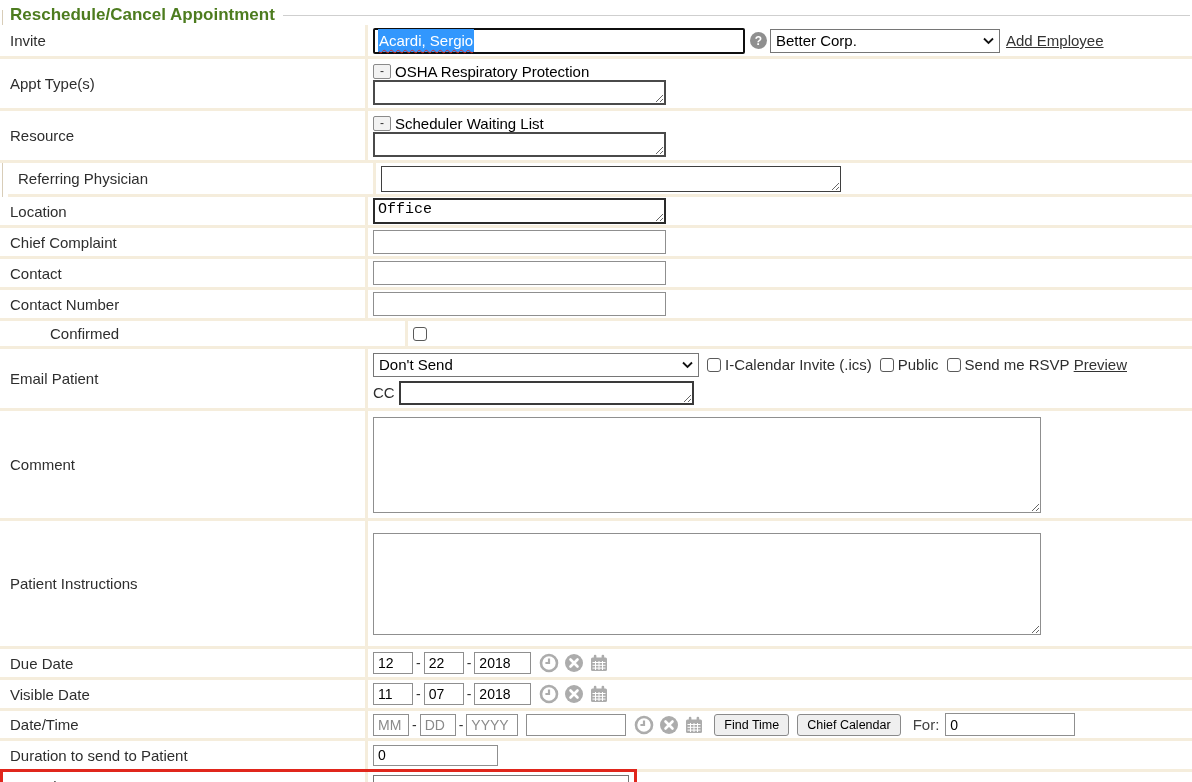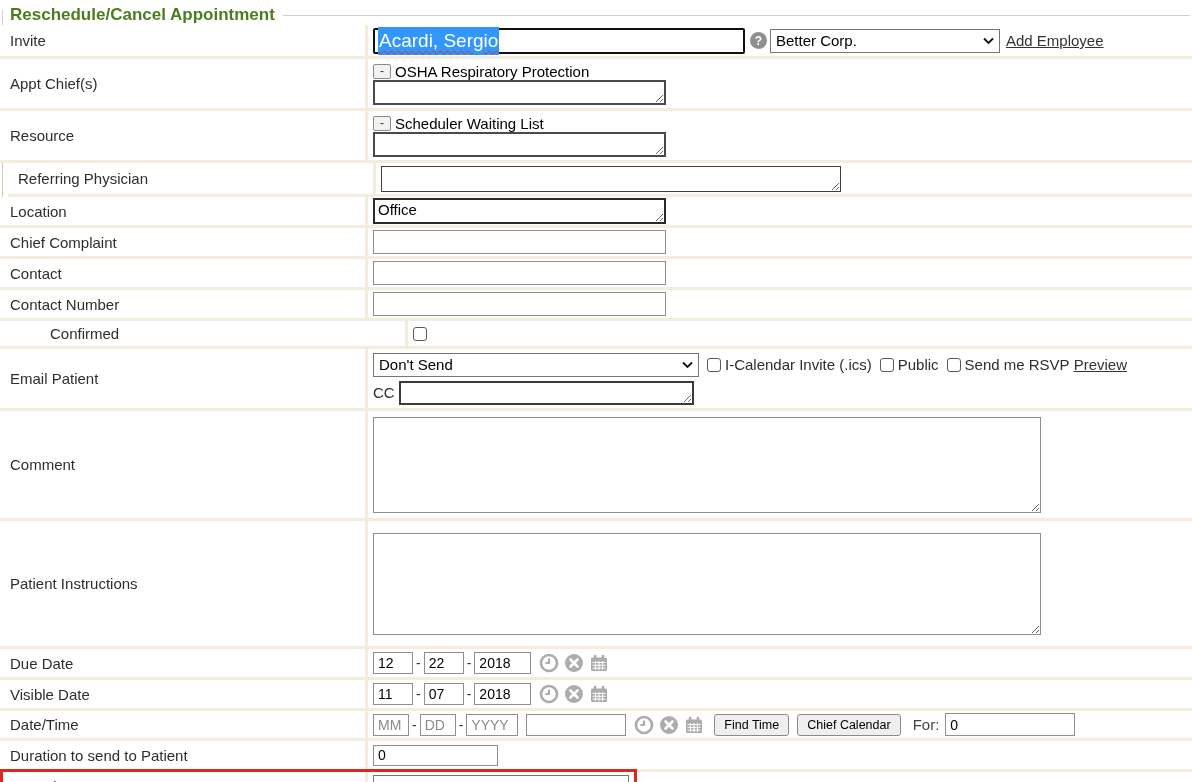--- a/index.html
+++ b/index.html
@@ -15,40 +15,40 @@
   .form { position:relative; }
   .row { display:flex; border-bottom:3px solid #f5eddc; background:#fff; }
   .cell-label { width:368px; flex:0 0 368px; display:flex; align-items:center;
                 padding-left:10px; border-right:3px solid #f5eddc; font-size:15px; color:#2e2e2e; }
   .cell-field { flex:1; display:flex; align-items:center; padding-left:5px; }
   .cell-field.stack { flex-direction:column; align-items:flex-start; justify-content:center; }
 
   
   .inp { border:1px solid #8f8f8f; background:#fff; height:24px; font-family:"Liberation Sans",sans-serif;
          font-size:14px; padding:1px 4px; color:#000; }
-  .ta  { border:1px solid #8f8f8f; background:#fff; font-family:Liberation Sans, sans-serif;
+  .ta  { border:1px solid #8f8f8f; background:#fff; font-family:Liberation Mono, monospace;
          font-size:14px; padding:1px 3px; resize:both; }
   .ta-dark { border:2px solid #4a4a4a; }
   .sel { position:relative; background:#fff; border:1px solid #767676; height:24px;
          display:flex; align-items:center; padding:0 24px 0 5px; font-size:15px; color:#000; cursor:default; }
   .sel .chev { position:absolute; right:5px; top:50%; margin-top:-4px; }
   .btn-mini { width:18px; height:15px; font-size:12px; line-height:11px; text-align:center;
               background:#f2f2f2; border:1px solid #8a8a8a; border-radius:2px; color:#333;
               font-family:"Liberation Sans",sans-serif; }
   .pushbtn { background:#efefef; border:1px solid #8a8a8a; border-radius:3px; font-size:12.5px;
              padding:2px 9px; height:22px; color:#000; font-family:"Liberation Sans",sans-serif; }
   .link { color:#333; text-decoration:underline; font-size:15px; }
   .cbox { appearance:none; -webkit-appearance:none; width:14px; height:14px; border:1px solid #5a5a5a;
           border-radius:3px; background:#fff; margin:0; }
   .hyph { margin:0 3px; color:#333; font-size:14px; }
 
   
   .fake-input-focused { width:372px; height:26px; border:2px solid #0f0f0f; border-radius:2px;
                         background:#fff; display:flex; align-items:center; padding:0 3px; }
-  .sel-text { background:#3297fd; color:#fff; font-size:19px; padding:3px 1px;
+  .sel-text { background:#3297fd; color:#fff; font-size:15px; padding:3px 1px;
               text-decoration:underline wavy #e02b20 1px; text-underline-offset:3px; }
 
   .help-icon { width:17px; height:17px; border-radius:50%; background:#8f8f8f; color:#fff;
                font-size:12px; font-weight:bold; display:inline-flex; align-items:center;
                justify-content:center; margin:0 3px 0 5px; }
 
   .icon { width:20px; height:20px; display:inline-block; }
   .iconbar { display:inline-flex; align-items:center; gap:5px; margin-left:8px; }
 
   
@@ -117,21 +117,21 @@
           <svg class="chev" width="11" height="8" viewBox="0 0 11 8">
               <polyline points="1,1.5 5.5,6 10,1.5" fill="none" stroke="#111" stroke-width="1.8"></polyline>
             </svg>
         </div>
         <a class="link" href="#" style="margin-left:6px">Add Employee</a>
       </div>
     </div>
 
     <div class="row r-appt">
       <div class="cell-label">
-          <span>Appt Chief(s)</span>
+          <span>Appt Type(s)</span>
         </div>
       <div class="cell-field stack">
         <div class="minus-line">
           <button class="btn-mini">-</button>
           <span>OSHA Respiratory Protection</span>
         </div>
         <textarea class="ta ta-dark ta-small" style=""></textarea>
       </div>
     </div>
 

